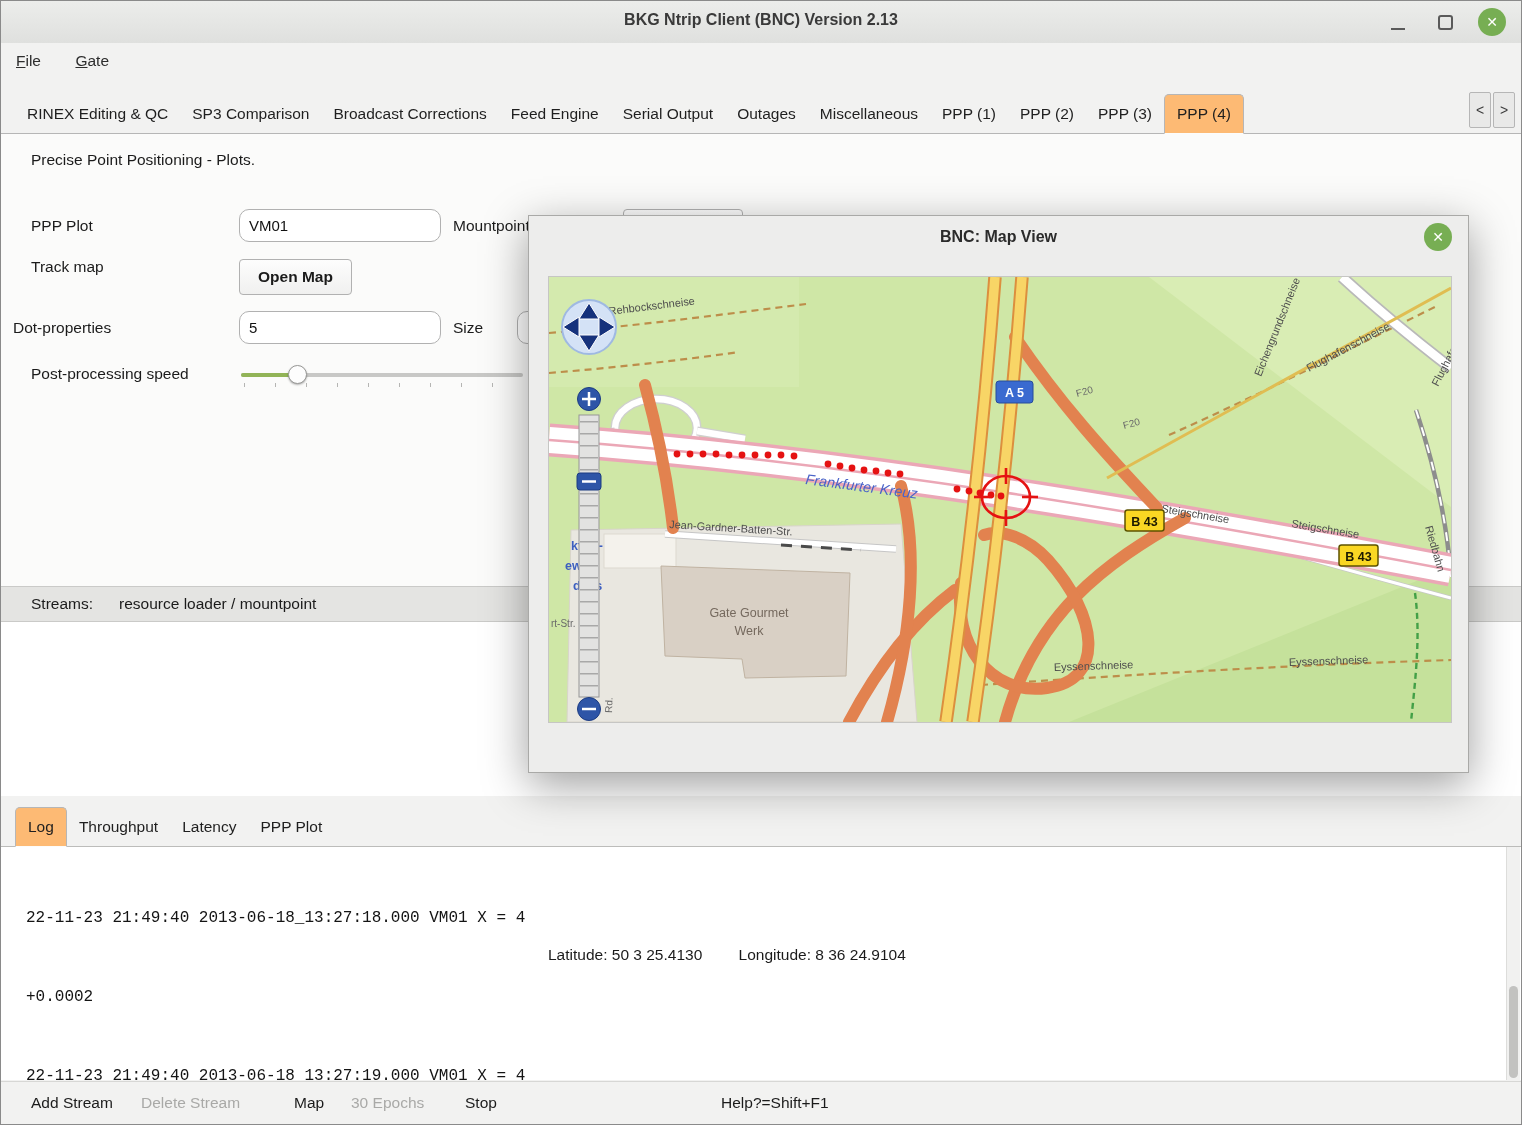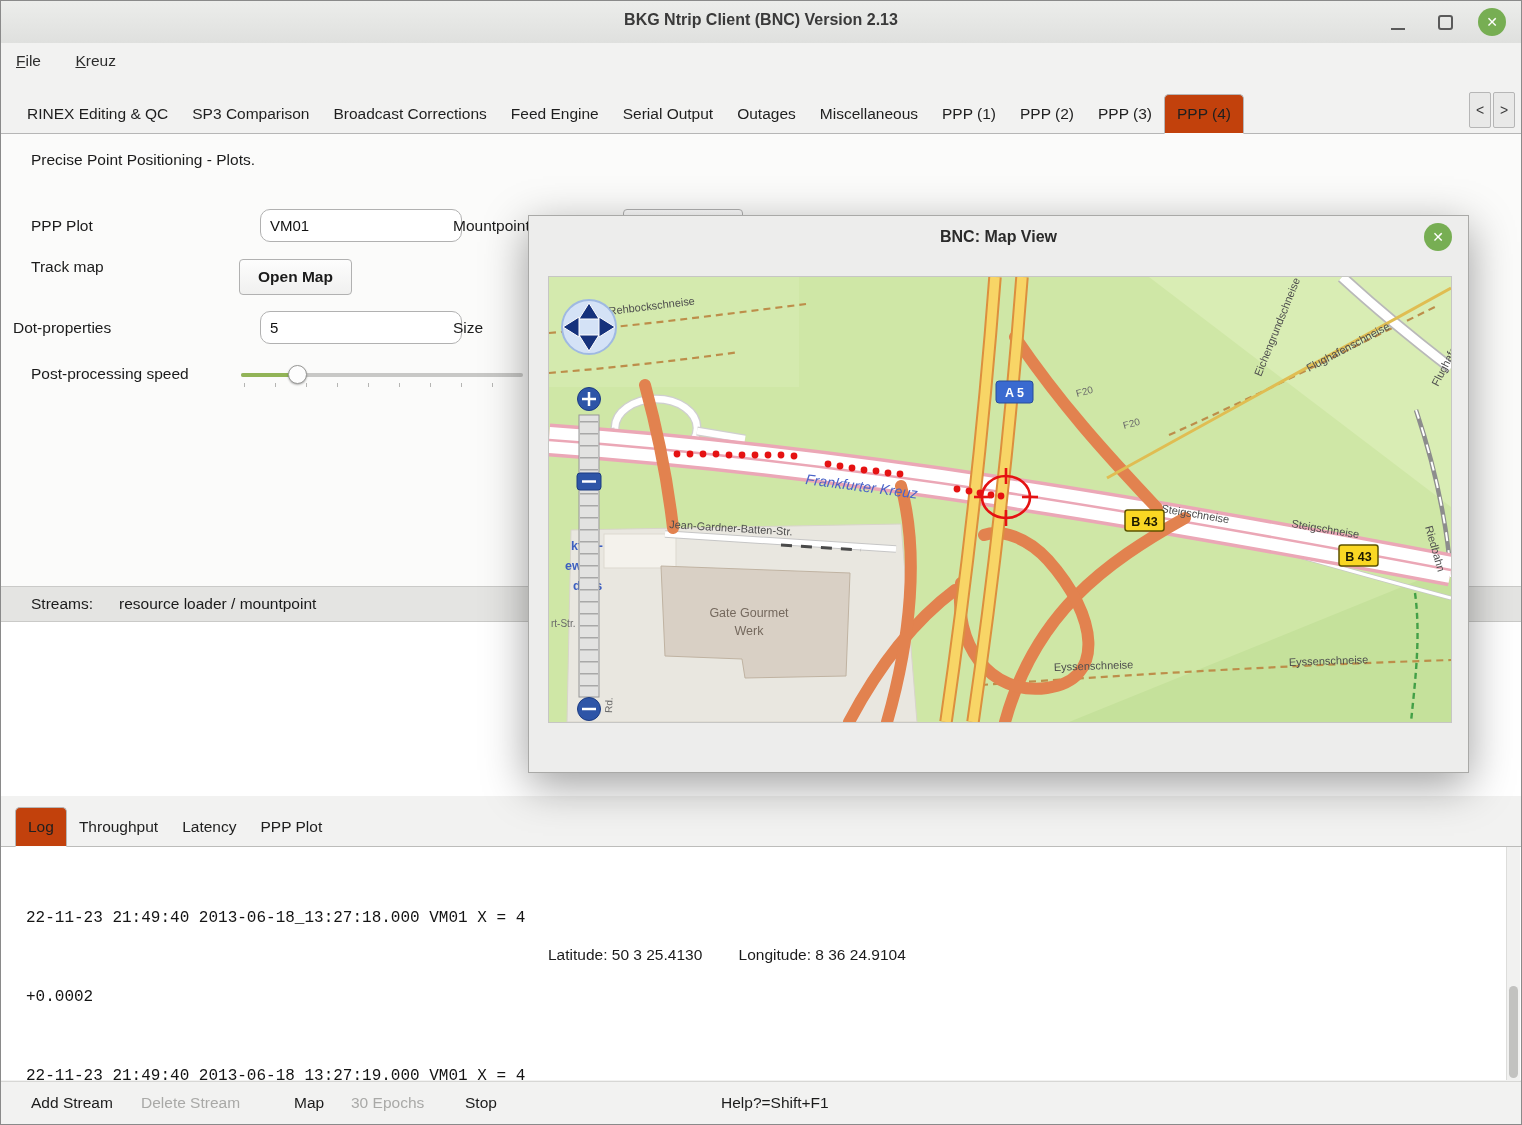--- a/index.html
+++ b/index.html
@@ -16,31 +16,31 @@
 
   
   .menubar{position:absolute;top:42px;left:0;right:0;height:38px;background:#f2f2f1;}
   .menu-item{display:inline-block;padding:9px 15px;font-size:15.5px;color:#2d2d2d;}
   .menu-item::first-letter{text-decoration:underline;}
 
   
   .tabbar{position:absolute;top:86px;left:0;right:0;height:47px;display:flex;align-items:flex-end;
           padding-left:14px;box-sizing:border-box;border-bottom:1px solid #b6b6b6;background:#f2f2f1;}
   .tab{padding:10px 12px;font-size:15.5px;color:#1f1f1f;white-space:nowrap;}
-  .tab.selected{background:#c2410c;border:1px solid #b6b6b6;border-bottom:1px solid #fcfcfb;border-radius:5px 5px 0 0;margin-bottom:-1px;}
+  .tab.selected{background:#fdba74;border:1px solid #b6b6b6;border-bottom:1px solid #fcfcfb;border-radius:5px 5px 0 0;margin-bottom:-1px;}
   .tab-scrolls{position:absolute;right:6px;bottom:5px;display:flex;gap:2px;}
   .tab-scroll{width:20px;height:34px;border:1px solid #b6b6b6;background:#e9e9e8;display:flex;align-items:center;justify-content:center;
               font-size:14px;color:#3c3c3c;border-radius:2px;}
 
   
   .main-panel{position:absolute;top:133px;left:0;right:0;height:452px;background:#fbfbfa;}
   .heading{position:absolute;left:30px;top:17px;font-size:15.5px;color:#1b1b1b;}
   .fld-label{position:absolute;font-size:15.5px;color:#1b1b1b;white-space:nowrap;}
   .txt{position:absolute;width:202px;height:33px;border:1px solid #b1b1b1;border-radius:10px;background:#fff;
-       font-size:15px;padding:8px 9px;box-sizing:border-box;color:#111;font-family:inherit;margin-left:21px;}
+       font-size:15px;padding:8px 9px;box-sizing:border-box;color:#111;font-family:inherit;}
   .btn{position:absolute;height:36px;padding:0 18px;border:1px solid #b1b1b1;border-radius:4px;
        background:linear-gradient(#fdfdfd,#f0f0ef);font-size:15.5px;color:#1b1b1b;font-family:inherit;font-weight:bold;}
   .combo{position:absolute;border:1px solid #b1b1b1;border-radius:4px;background:linear-gradient(#fdfdfd,#f0f0ef);}
   .slider{position:absolute;left:240px;top:229px;width:282px;height:24px;}
   .slider-groove{position:absolute;top:10px;left:0;right:0;height:4px;background:#c8c8c6;border-radius:2px;}
   .slider-fill{position:absolute;top:10px;left:0;height:4px;background:#92b457;border-radius:2px;}
   .slider-handle{position:absolute;top:2px;width:19px;height:19px;border-radius:50%;background:#fdfdfd;border:1px solid #989896;
                  box-shadow:0 1px 2px rgba(0,0,0,.3);box-sizing:border-box;}
   .slider-ticks{position:absolute;top:20px;left:3px;right:1px;height:4px;
                 background:repeating-linear-gradient(90deg,#b5b5b3 0 1px,transparent 1px 31px);}
@@ -91,21 +91,21 @@
 
   <div class="titlebar">
     <div class="title">BKG Ntrip Client (BNC) Version 2.13</div>
     <div class="min-glyph"></div>
     <div class="max-glyph"></div>
     <div class="close-btn"><span>✕</span></div>
   </div>
 
   <div class="menubar">
     <span class="menu-item">File</span>
-    <span class="menu-item">Kreuz</span>
+    <span class="menu-item">Gate</span>
   </div>
 
   <div class="tabbar">
     <div class="tab">RINEX Editing &amp; QC</div>
     <div class="tab">SP3 Comparison</div>
     <div class="tab">Broadcast Corrections</div>
     <div class="tab">Feed Engine</div>
     <div class="tab">Serial Output</div>
     <div class="tab">Outages</div>
     <div class="tab">Miscellaneous</div>

